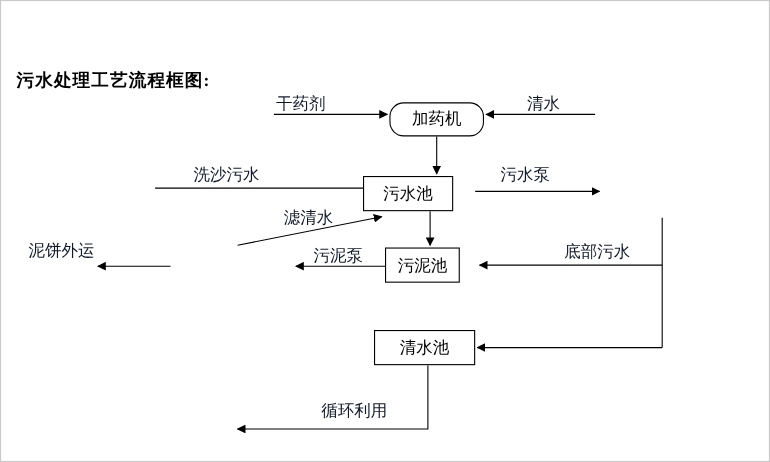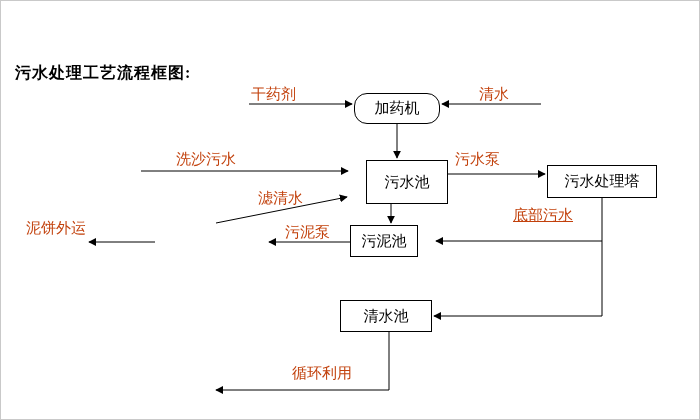--- a/index.html
+++ b/index.html
@@ -35,21 +35,21 @@
     font-size: 15px;
     display: flex;
     align-items: center;
     justify-content: center;
     white-space: nowrap;
     z-index: 2;
   }
   .edge-label {
     position: absolute;
     font-size: 15px;
-    color: #c2410c;
+    color: #0f172a;
     white-space: nowrap;
     z-index: 3;
   }
   svg.connectors {
     position: absolute;
     left: 0;
     top: 0;
     width: 698px;
     height: 418px;
     z-index: 1;
@@ -97,40 +97,39 @@
 
     <line x1="154" y1="241" x2="88" y2="241" marker-end="url(#arrow)"></line>
 
     <line x1="215" y1="222" x2="346" y2="196" marker-end="url(#arrow)"></line>
 
     <polyline points="388,331 388,389 215,389" marker-end="url(#arrow)"></polyline>
   </svg>
 
   <div class="node" style="left:353px; top:92px; width:86px; height:31px;border-radius:13px;">加药机</div>
 
-  <div class="node" style="left:365px; top:159px; width:82px; height:44px;">污水池</div>
+  <div class="node" style="left:329px; top:159px; width:82px; height:32px;">污水池</div>
 
-  <div class="node" style="left:546px; top:164px; width:110px; height:33px;">污水处理塔</div>
 
   <div class="node" style="left:349px; top:224px; width:68px; height:32px;">污泥池</div>
 
 
   <div class="node" style="left:339px; top:299px; width:92px; height:32px;font-family:Liberation Serif, serif;">清水池</div>
 
   <div class="edge-label" style="left:250px; top:84px;">干药剂</div>
 
   <div class="edge-label" style="left:478px; top:84px;">清水</div>
 
   <div class="edge-label" style="left:175px; top:149px;">洗沙污水</div>
 
   <div class="edge-label" style="left:454px; top:149px;">污水泵</div>
 
   <div class="edge-label" style="left:257px; top:188px;text-align:right;">滤清水</div>
 
   <div class="edge-label" style="left:284px; top:222px;">污泥泵</div>
 
-  <div class="edge-label" style="left:512px; top:205px;text-decoration:underline;">底部污水</div>
+  <div class="edge-label" style="left:512px; top:219px;">底部污水</div>
 
   <div class="edge-label" style="left:25px; top:218px;">泥饼外运</div>
 
   <div class="edge-label" style="left:261px; top:363px;margin-left:30px;">循环利用</div>
 
 </div>
 
 </body></html>

